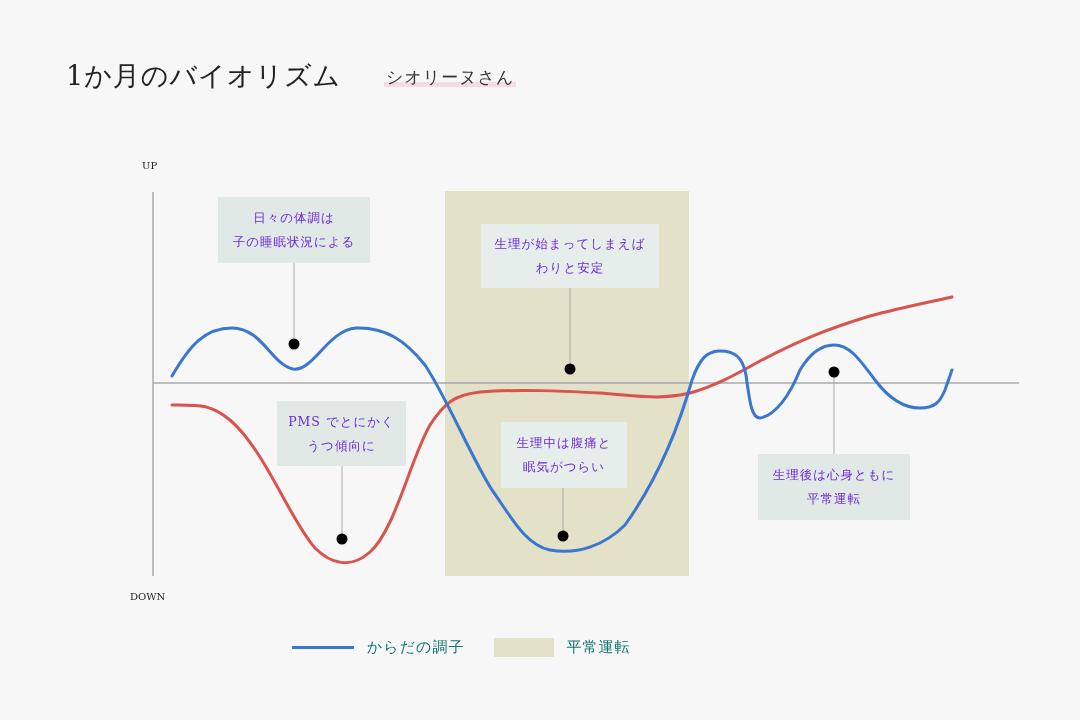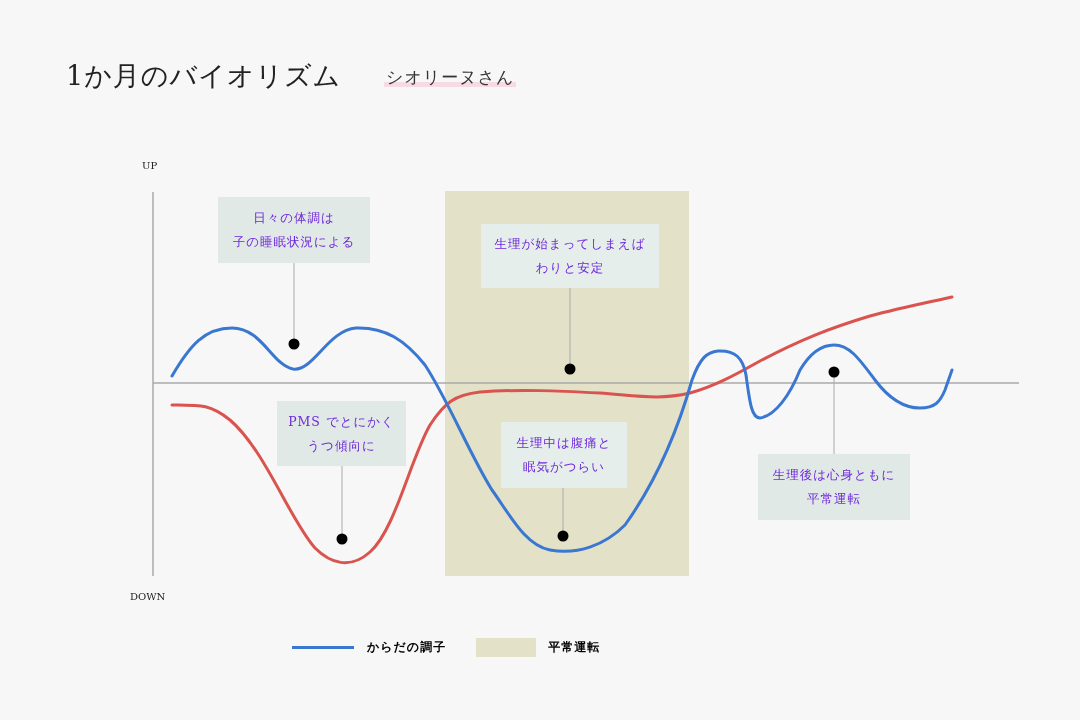--- a/index.html
+++ b/index.html
@@ -26,21 +26,21 @@
   .note {
     position: absolute; background: #e1e9e6;
     font-size: 12.5px; color: #6d28d9; text-align: center; line-height: 24px;
     display: flex; flex-direction: column; justify-content: center; align-items: center;
     letter-spacing: 1px;
   }
   .note.inband { background: #e6eeec; }
   .note .ser { font-family: "DejaVu Serif", serif; }
   .legend {
     position: absolute; top: 638px; left: 292px; display: flex; align-items: center;
-    font-size: 12px; color: #000000; letter-spacing: 1px; font-weight: bold;
+    font-size: 15px; color: #0f766e; letter-spacing: 1px;
   }
   .legend .line { width: 62px; height: 3px; margin-right: 13px; }
   .legend .swatch { width: 60px; height: 19px; margin-right: 12px; }
   .legend .item { display: flex; align-items: center; margin-right: 30px; }
 </style>
 </head>
 <body>
 
 <div class="title">1か月のバイオリズム</div>
 <div class="subtitle">シオリーヌさん</div>

